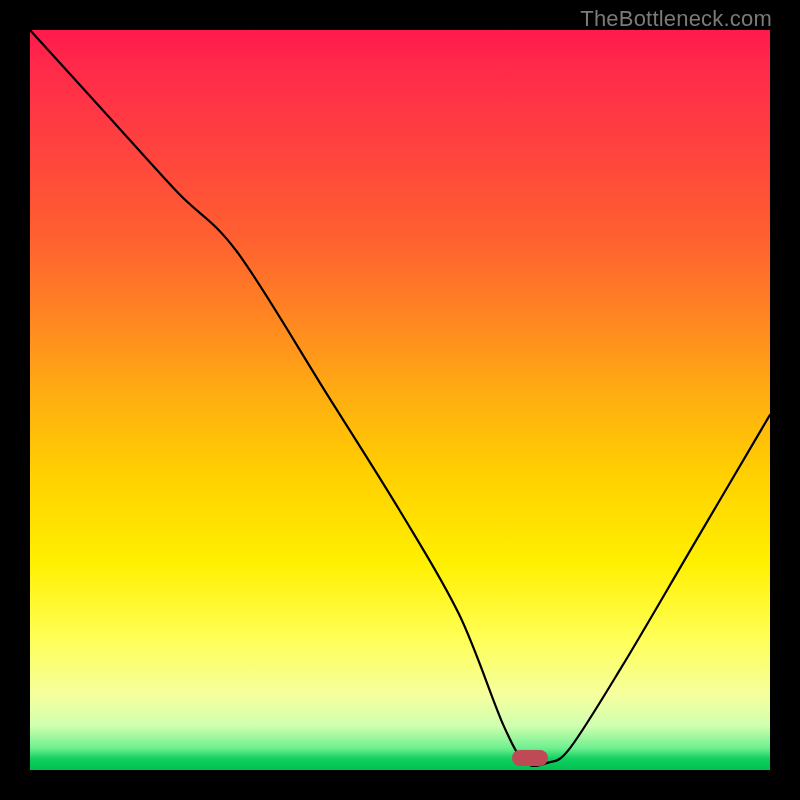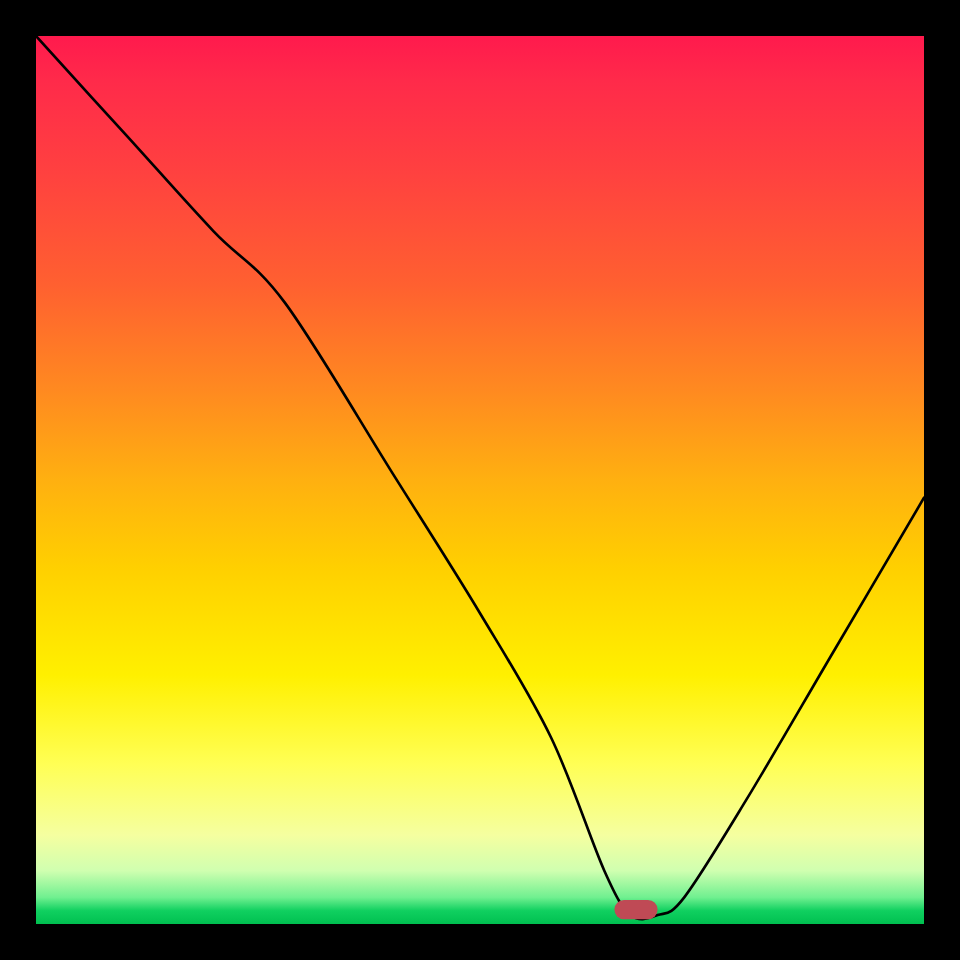--- a/index.html
+++ b/index.html
@@ -66,20 +66,21 @@
     position: absolute;
     width: 36px;
     height: 16px;
     border-radius: 8px;
   }
 </style>
 </head>
 <body>
 
 <div class="frame">
+  <div class="watermark">TheBottleneck.com</div>
 
   <div class="plot">
     <svg class="curve" viewBox="0 0 740 740" preserveAspectRatio="none">
       <path id="curve-path" fill="none" stroke="#000000" stroke-width="2.2" stroke-linecap="round" stroke-linejoin="round" d="M 0.0 0.0 C 12.3 13.6, 49.3 54.3, 74.0 81.4 C 98.7 108.5, 125.8 139.4, 148.0 162.8 C 170.2 186.2, 182.5 188.7, 207.2 222.0 C 231.9 255.3, 268.9 319.4, 296.0 362.6 C 323.1 405.8, 347.8 444.0, 370.0 481.0 C 392.2 518.0, 411.9 548.8, 429.2 584.6 C 446.5 620.4, 462.5 670.9, 473.6 695.6 C 484.7 720.3, 488.4 726.4, 495.8 732.6 C 503.2 738.8, 510.6 735.1, 518.0 732.6 C 525.4 730.1, 527.9 733.8, 540.2 717.8 C 552.5 701.8, 571.0 670.9, 592.0 636.4 C 613.0 601.9, 641.3 552.5, 666.0 510.6 C 690.7 468.7, 727.7 405.8, 740.0 384.8"></path>
     </svg>
     <div id="marker" class="marker" style="background: rgb(191, 74, 85); left: 481.5px; top: 720.16px;"></div>
   </div>
 </div>
 
 </body></html>

